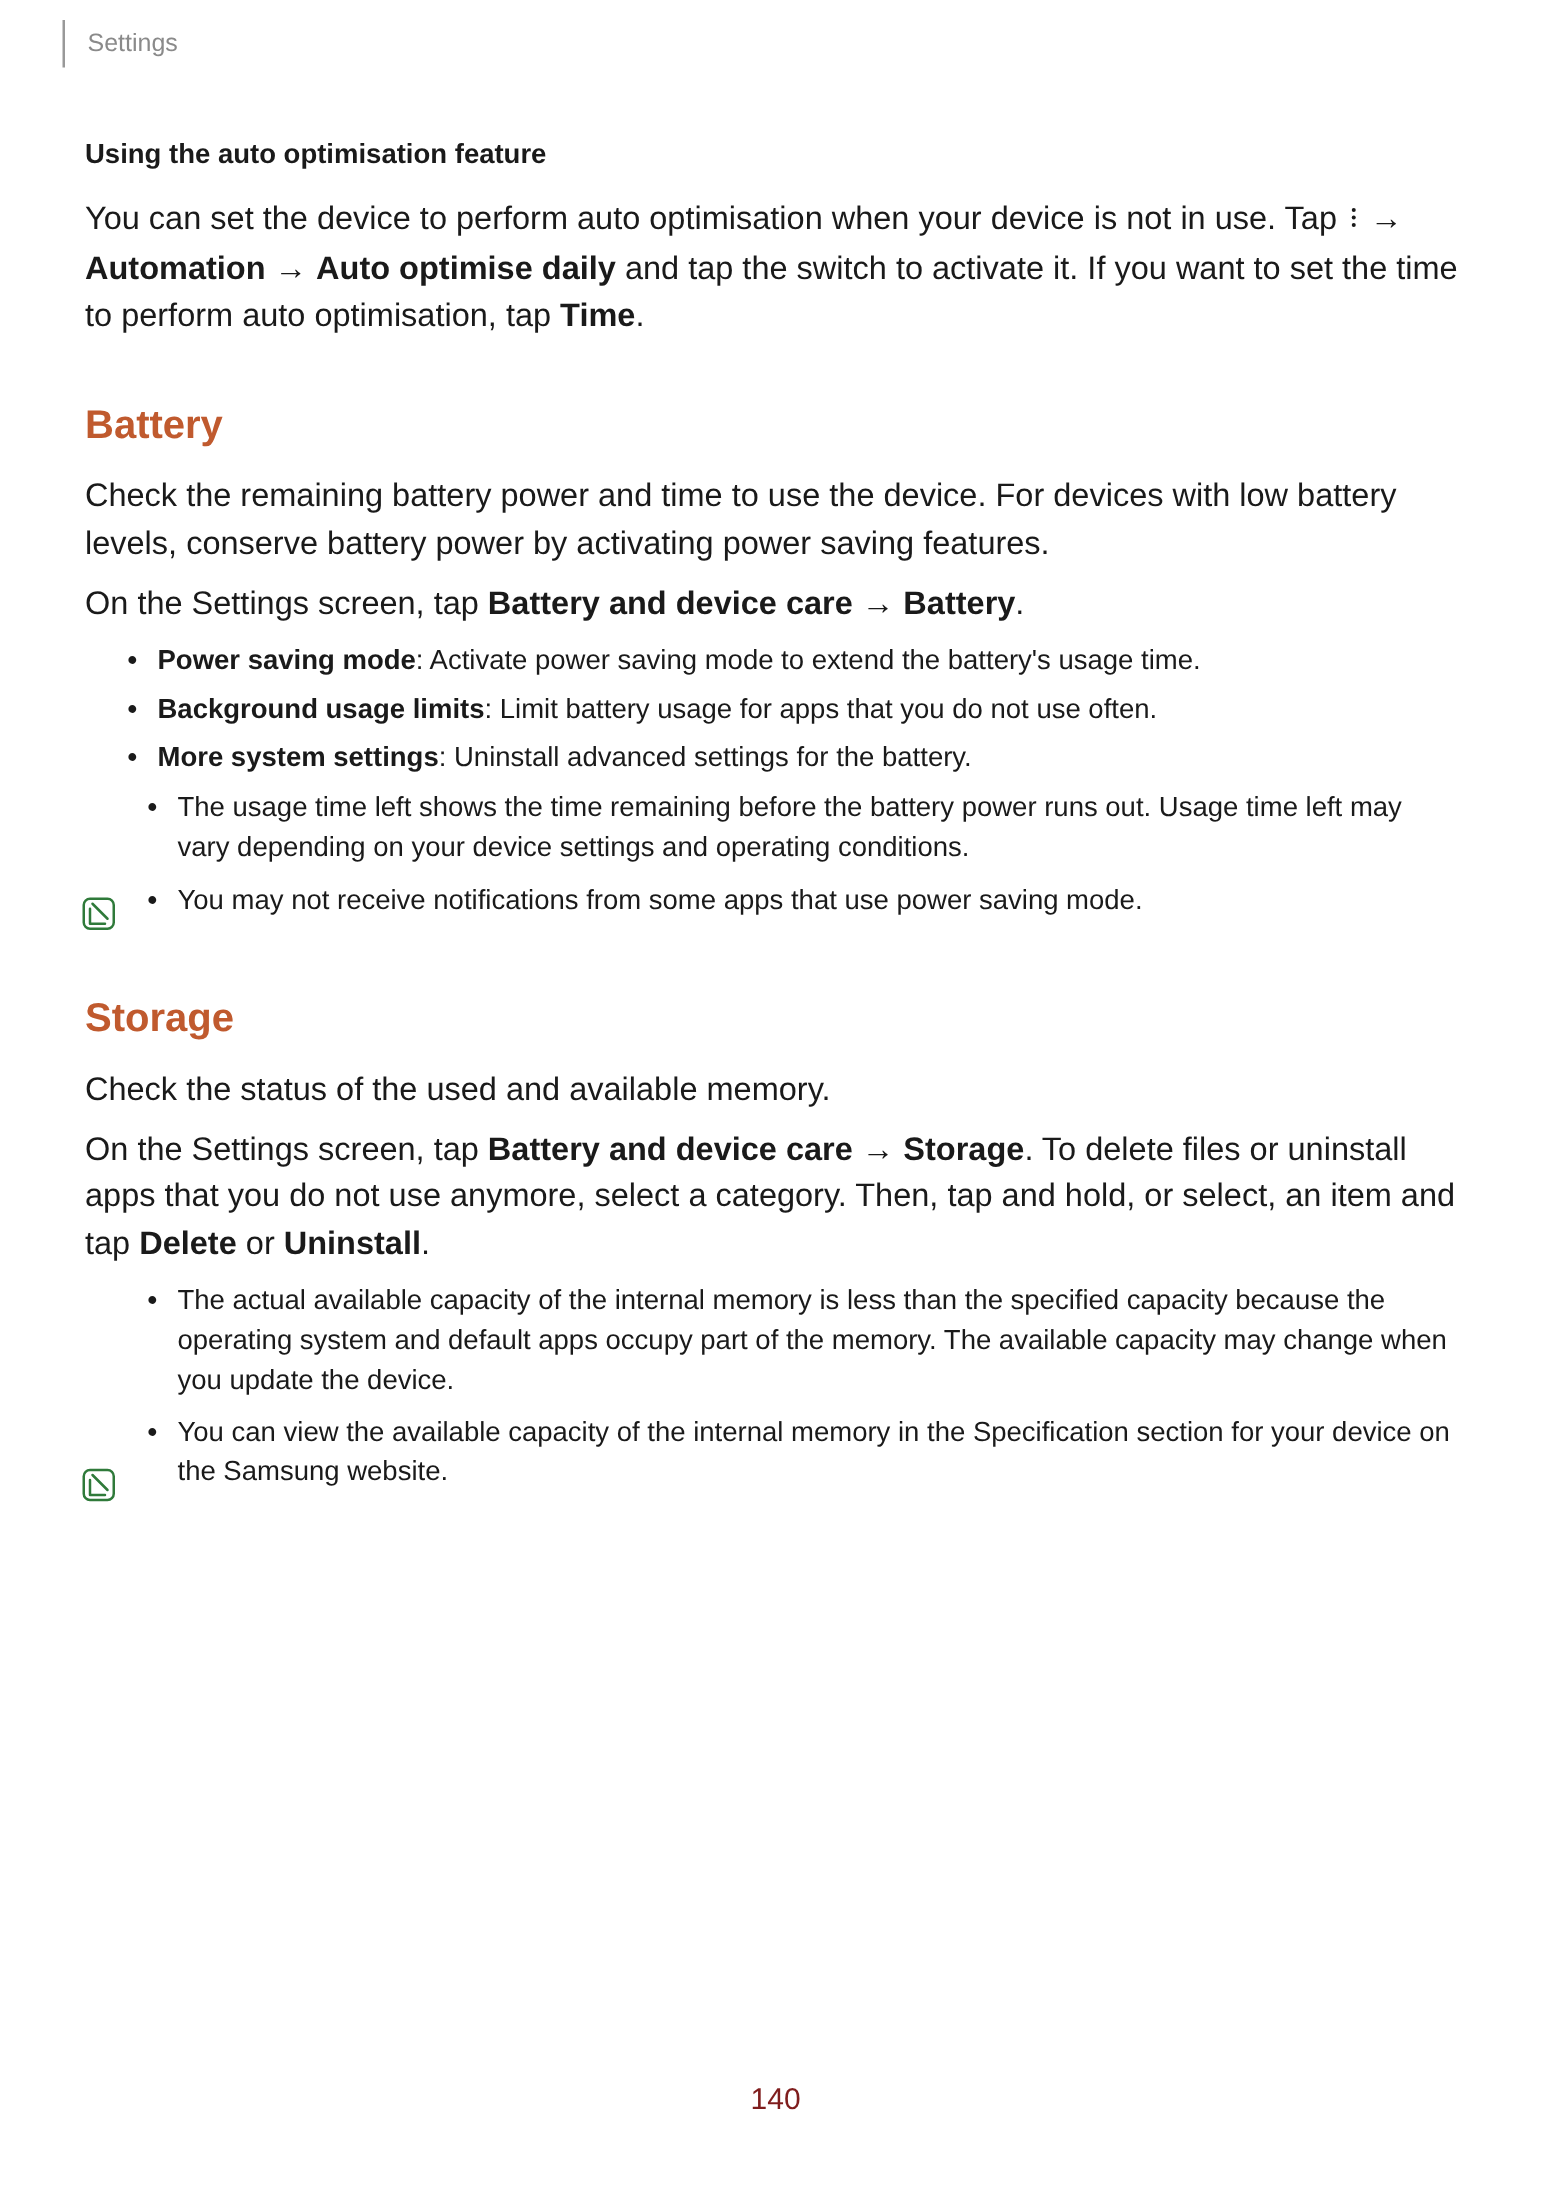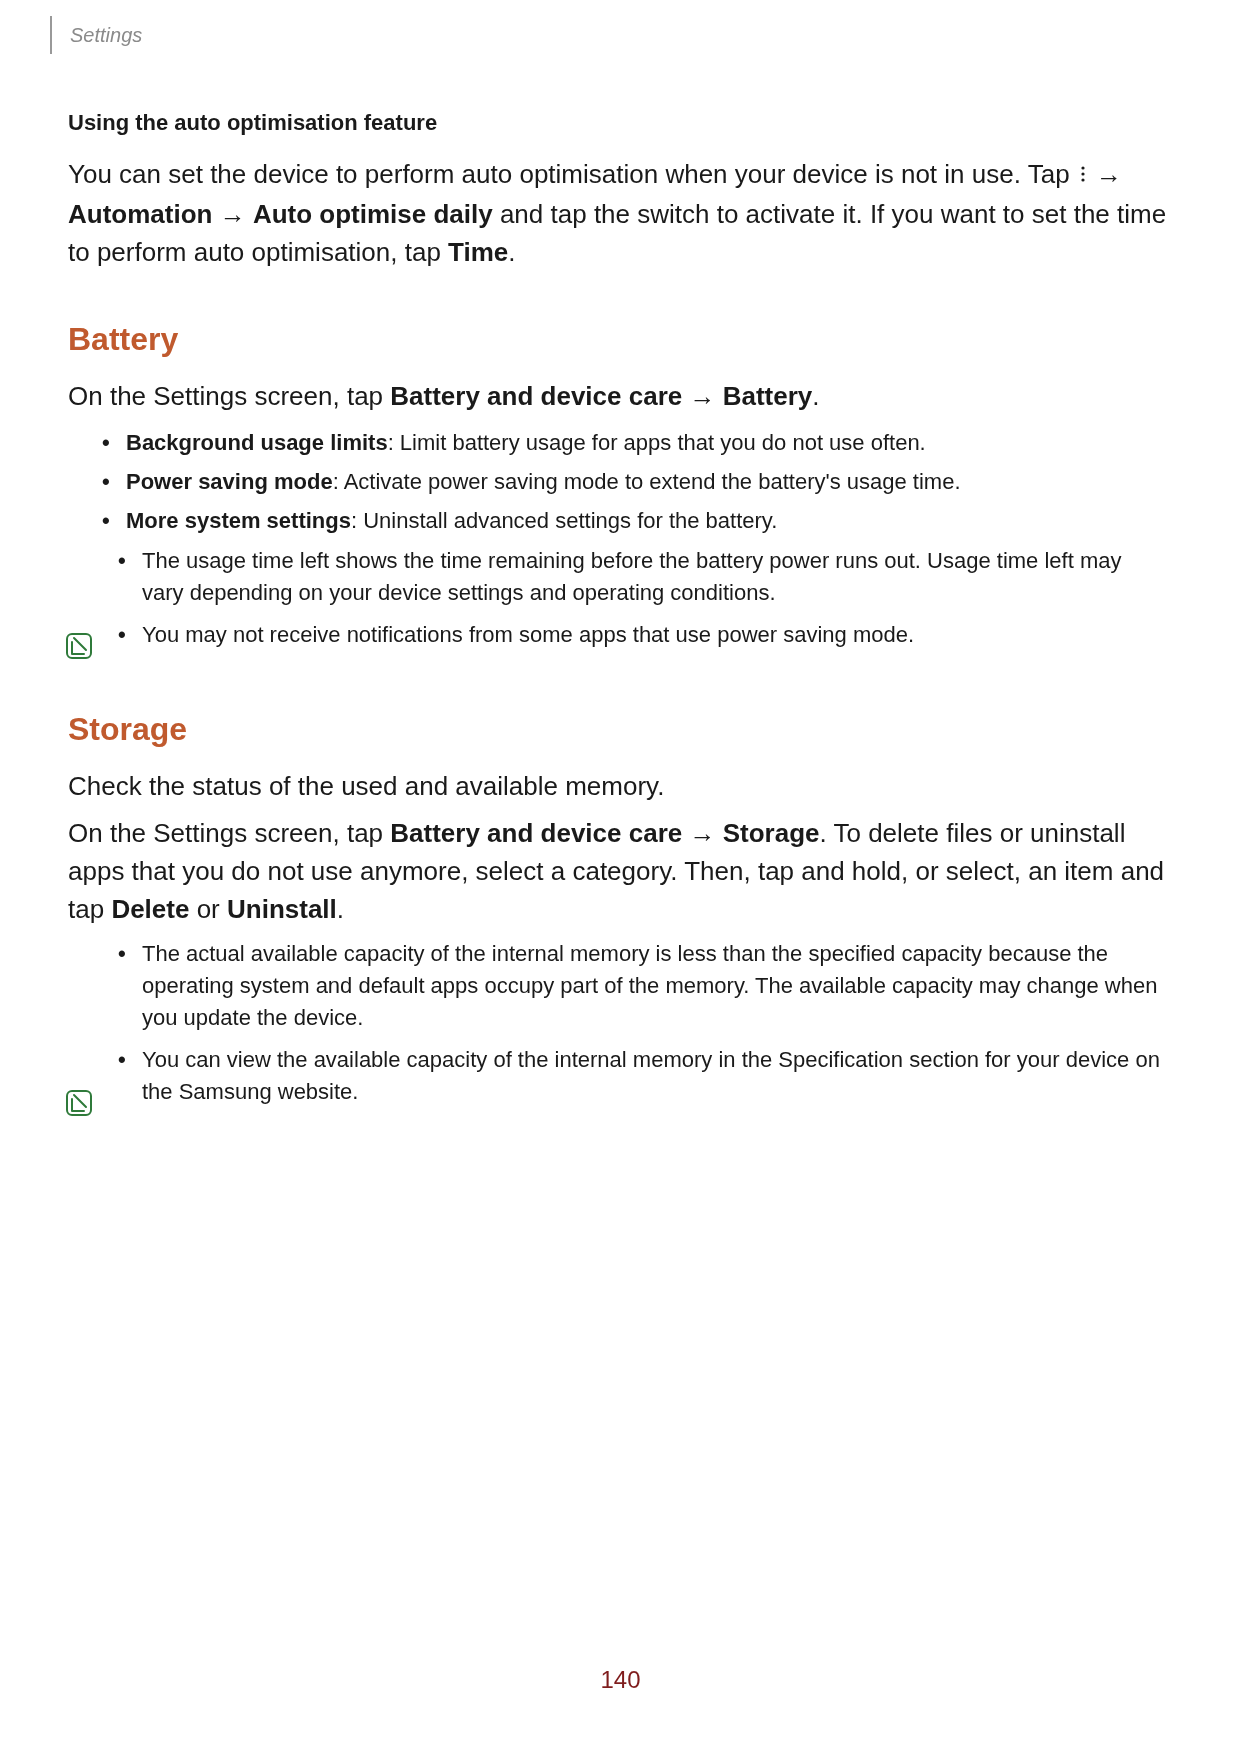--- a/index.html
+++ b/index.html
@@ -22,21 +22,20 @@
       height: 38px;
       border-left: 2px solid #999;
       padding-left: 18px;
       display: flex;
       align-items: center;
     }
     .header-text {
       color: #8a8a8a;
       font-size: 20px;
       font-weight: 400;
-      font-style: italic;
     }
     .content {
       position: absolute;
       left: 68px;
       top: 110px;
       width: 1100px;
     }
     .subsection-heading {
       font-size: 22px;
       font-weight: 700;
@@ -153,31 +152,32 @@
   <p class="body-text">
     <span>You can set the device to perform auto optimisation when your device is not in use. Tap </span><span class="more-icon"><svg width="8" height="18" viewBox="0 0 8 18">
           <circle cx="4" cy="3" r="1.6" fill="#1a1a1a"></circle>
           <circle cx="4" cy="9" r="1.6" fill="#1a1a1a"></circle>
           <circle cx="4" cy="15" r="1.6" fill="#1a1a1a"></circle>
         </svg></span><span class="arrow"> → </span><span class="bold">Automation</span><span class="arrow"> → </span><span class="bold">Auto optimise daily</span><span> and tap the switch to activate it. If you want to set the time to perform auto optimisation, tap </span><span class="bold">Time</span><span>.</span>
   </p>
 
   <h2 class="section-heading">Battery</h2>
 
+  <p class="body-text">Check the remaining battery power and time to use the device. For devices with low battery levels, conserve battery power by activating power saving features.</p>
 
   <p class="body-text">
     <span>On the Settings screen, tap </span><span class="bold">Battery and device care</span><span class="arrow"> → </span><span class="bold">Battery</span><span>.</span>
   </p>
 
   <ul class="bullet-list">
     <li>
-      <span class="bold">Background usage limits</span><span>: Limit battery usage for apps that you do not use often.</span>
+      <span class="bold">Power saving mode</span><span>: Activate power saving mode to extend the battery's usage time.</span>
     </li>
     <li>
-      <span class="bold">Power saving mode</span><span>: Activate power saving mode to extend the battery's usage time.</span>
+      <span class="bold">Background usage limits</span><span>: Limit battery usage for apps that you do not use often.</span>
     </li>
     <li>
       <span class="bold">More system settings</span><span>: Uninstall advanced settings for the battery.</span>
     </li>
   </ul>
 
   <div class="note-block">
     <span class="note-icon">
       <svg width="30" height="30" viewBox="0 0 30 30">
         <rect x="3" y="3" width="24" height="24" rx="5" fill="none" stroke="#2f7a3a" stroke-width="2"></rect>

